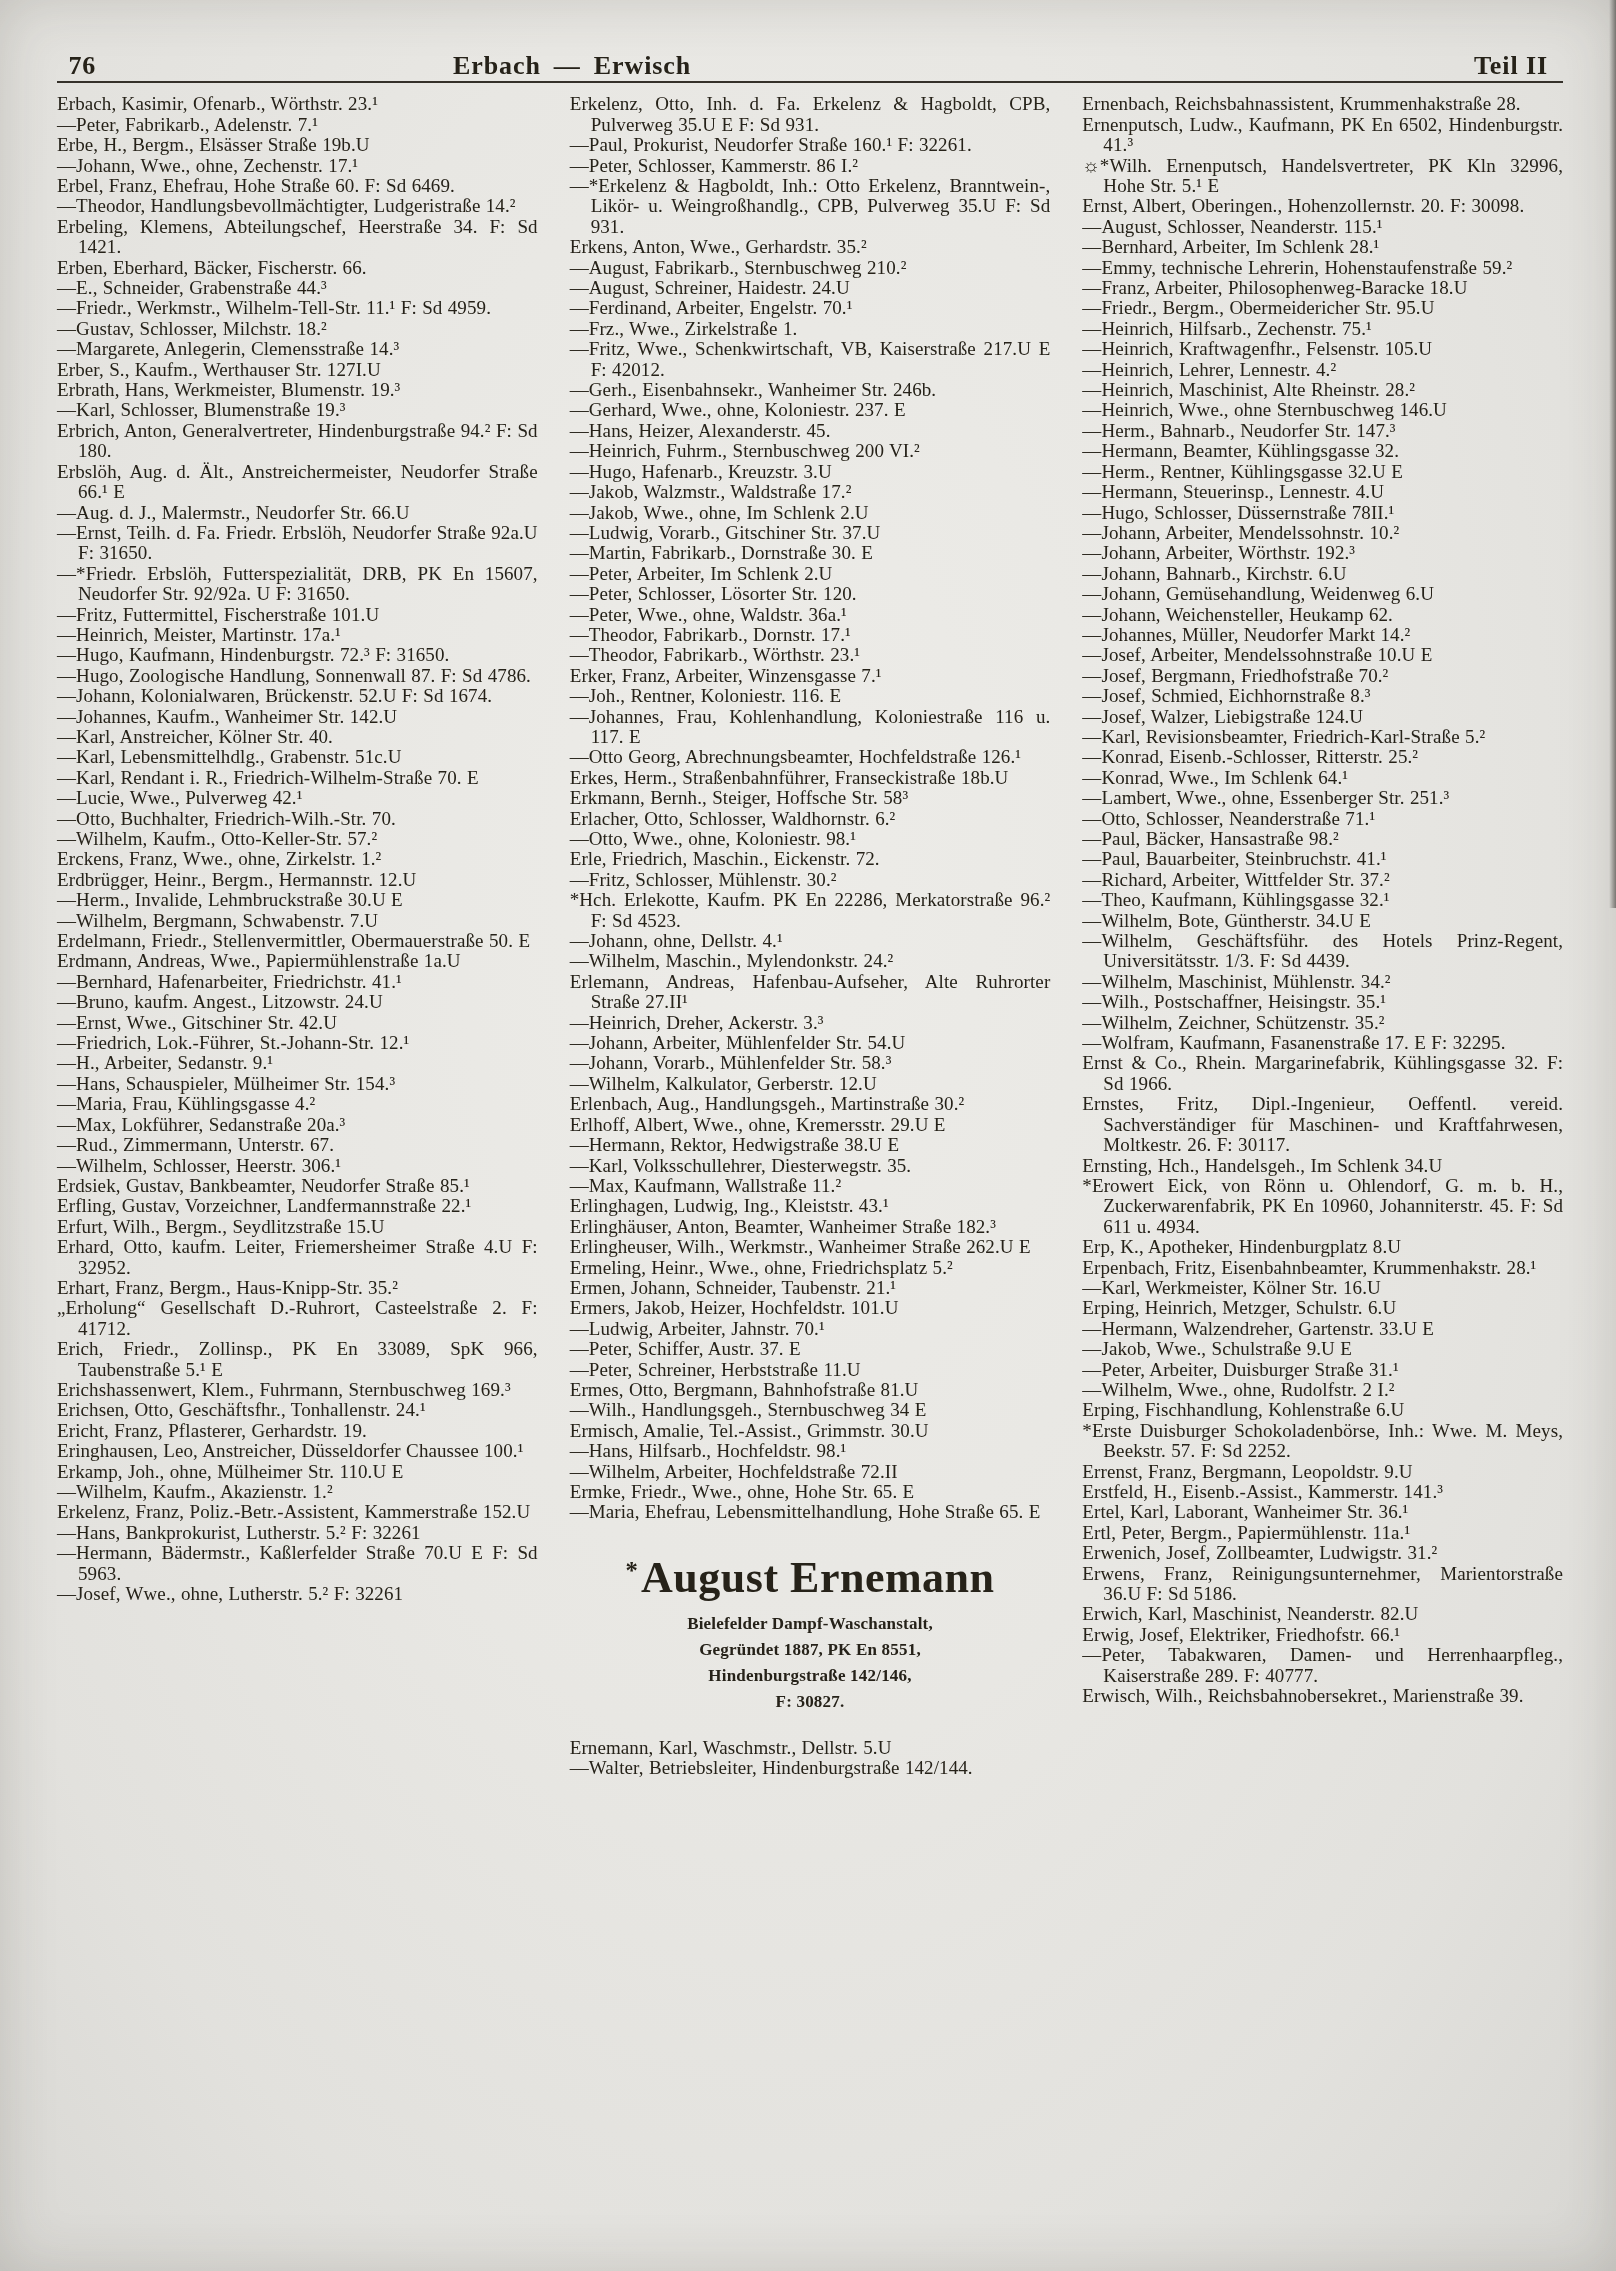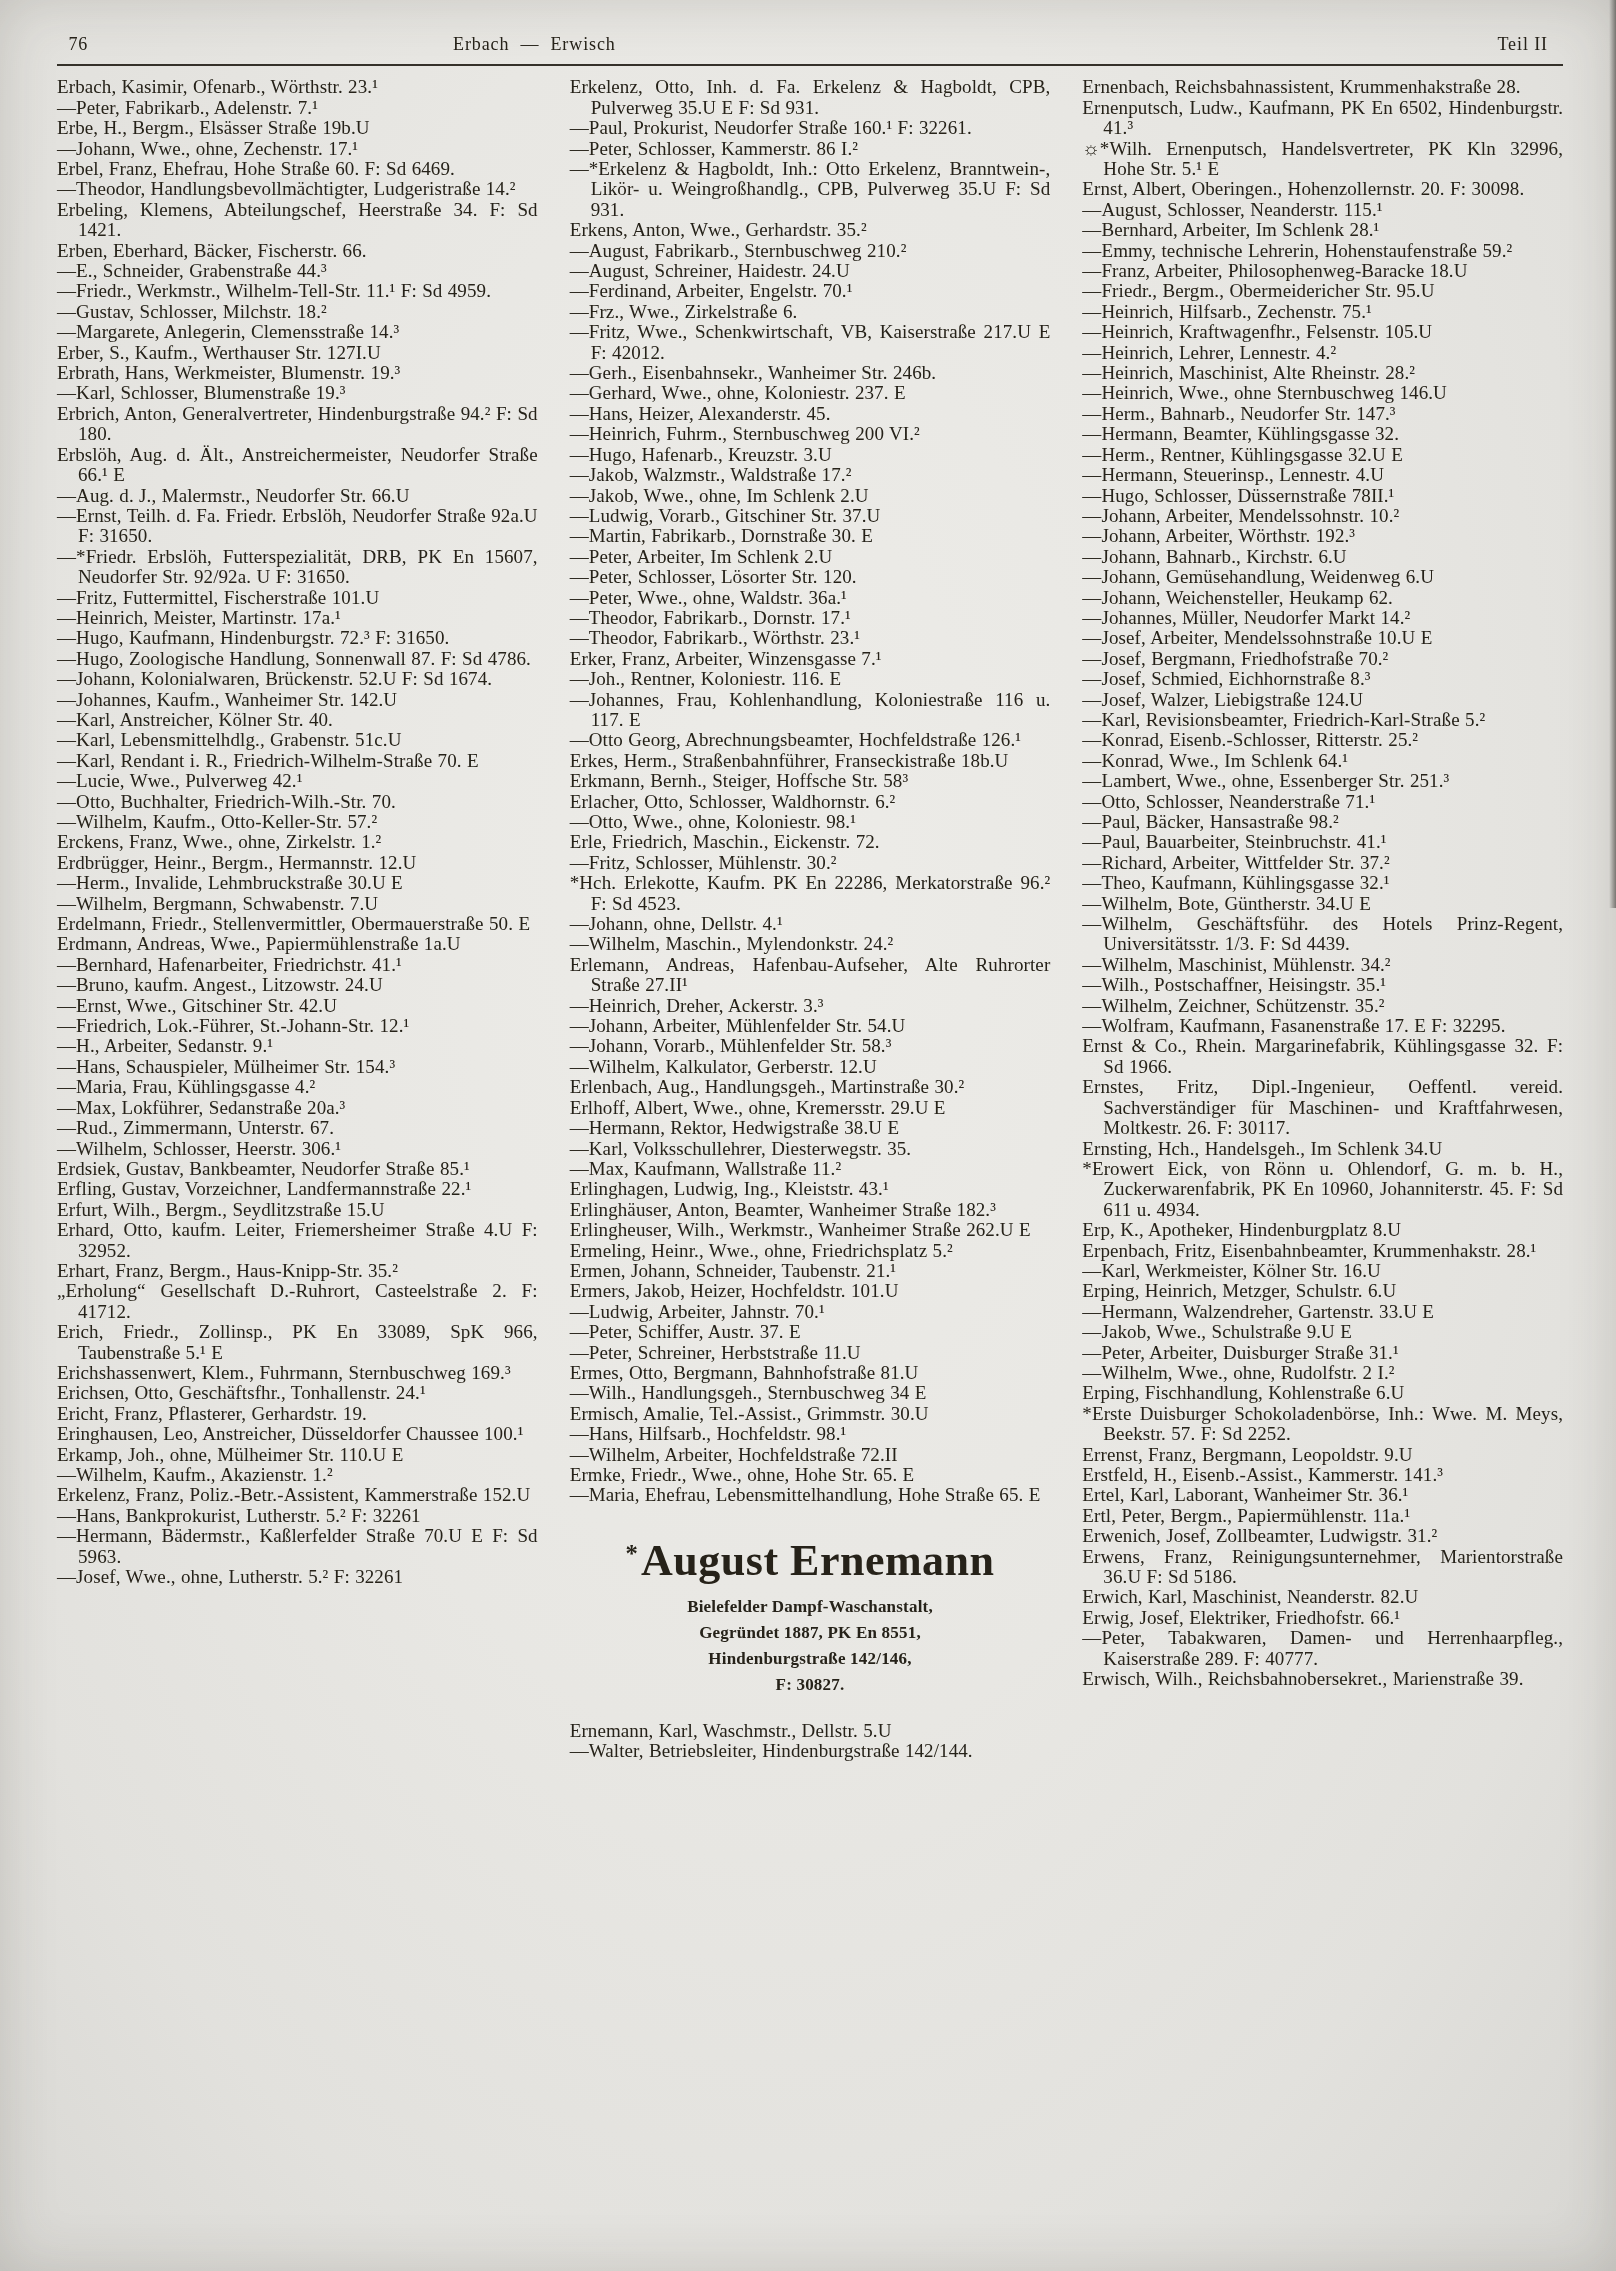--- a/index.html
+++ b/index.html
@@ -12,21 +12,21 @@
     color:#262219;
     overflow:hidden;
     box-shadow: inset 0 0 57px rgba(60,55,45,.18);
   }
   .page::after{
     content:""; position:absolute; top:0; right:0; width:6.6px; height:40%;
     background:linear-gradient(to left, rgba(45,42,38,.55), rgba(45,42,38,0));
     pointer-events:none;
   }
   .content { position:absolute; top:34px; left:57px; right:53px; bottom:26.5px; }
-  header { position:relative; height:30px; font-weight:normal; font-size:18px; }
+  header { position:relative; height:30px; font-weight:bold; font-size:26px;margin-top:17px; }
   .pagenum { position:absolute; left:11.4px; top:0; letter-spacing:0.9px; }
   .title   { position:absolute; left:396px; top:0; letter-spacing:0.9px; word-spacing:5.7px; }
   .part    { position:absolute; right:15px; top:0; letter-spacing:0.9px; }
   .rule { border-bottom:2.4px solid #35312a; margin-top:0; }
   .cols { display:flex; gap:32px; margin-top:11.4px; }
   .col { flex:1 1 0; min-width:0; }
   .entry {
     margin:0;
     font-size:19px;
     line-height:20.4px;
@@ -130,21 +130,21 @@
       <section class="col">
         <div>
             <p class="entry">Erkelenz, Otto, Inh. d. Fa. Erkelenz &amp; Hagboldt, CPB, Pulverweg 35.U E F: Sd 931.</p>
             <p class="entry">—Paul, Prokurist, Neudorfer Straße 160.¹ F: 32261.</p>
             <p class="entry">—Peter, Schlosser, Kammerstr. 86 I.²</p>
             <p class="entry">—*Erkelenz &amp; Hagboldt, Inh.: Otto Erkelenz, Branntwein-, Likör- u. Weingroßhandlg., CPB, Pulverweg 35.U F: Sd 931.</p>
             <p class="entry">Erkens, Anton, Wwe., Gerhardstr. 35.²</p>
             <p class="entry">—August, Fabrikarb., Sternbuschweg 210.²</p>
             <p class="entry">—August, Schreiner, Haidestr. 24.U</p>
             <p class="entry">—Ferdinand, Arbeiter, Engelstr. 70.¹</p>
-            <p class="entry">—Frz., Wwe., Zirkelstraße 6.</p>
+            <p class="entry">—Frz., Wwe., Zirkelstraße 1.</p>
             <p class="entry">—Fritz, Wwe., Schenkwirtschaft, VB, Kaiserstraße 217.U E F: 42012.</p>
             <p class="entry">—Gerh., Eisenbahnsekr., Wanheimer Str. 246b.</p>
             <p class="entry">—Gerhard, Wwe., ohne, Koloniestr. 237. E</p>
             <p class="entry">—Hans, Heizer, Alexanderstr. 45.</p>
             <p class="entry">—Heinrich, Fuhrm., Sternbuschweg 200 VI.²</p>
             <p class="entry">—Hugo, Hafenarb., Kreuzstr. 3.U</p>
             <p class="entry">—Jakob, Walzmstr., Waldstraße 17.²</p>
             <p class="entry">—Jakob, Wwe., ohne, Im Schlenk 2.U</p>
             <p class="entry">—Ludwig, Vorarb., Gitschiner Str. 37.U</p>
             <p class="entry">—Martin, Fabrikarb., Dornstraße 30. E</p>

